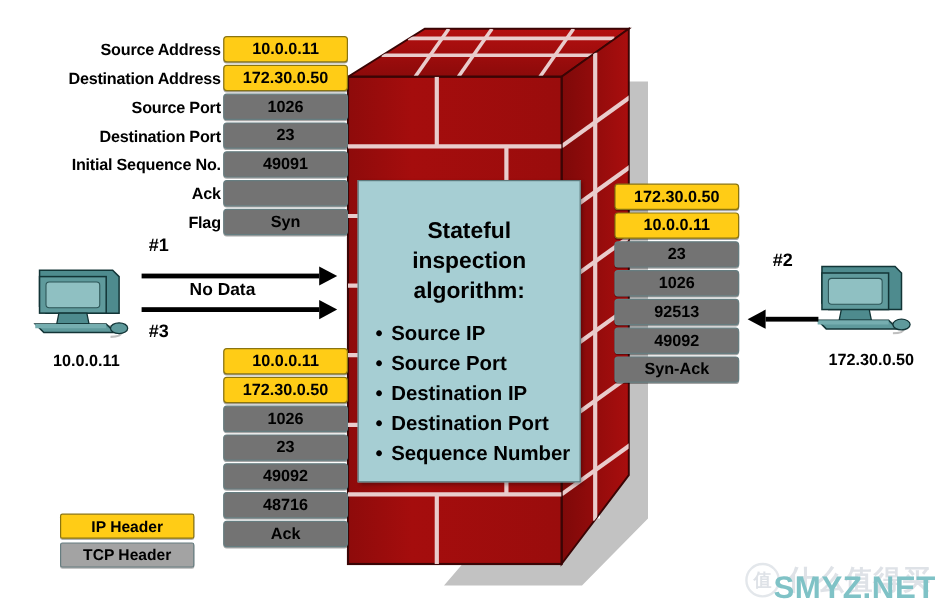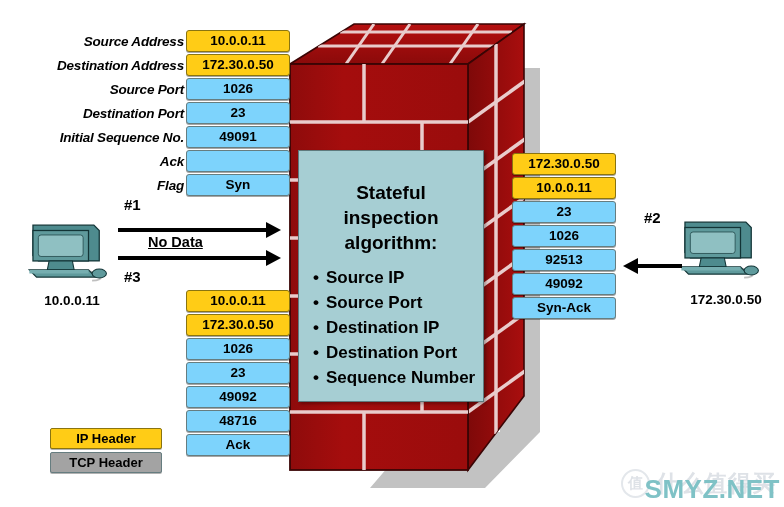--- a/index.html
+++ b/index.html
@@ -12,21 +12,20 @@
   }
   #stage{position:absolute;left:0;top:0;width:784px;height:507px;}
 
   
   .abs{position:absolute;}
 
   
   .field-labels{
     position:absolute;left:8px;top:30px;width:176px;
     text-align:right;
-    font-style:italic;
   }
   .field-label{
     height:24px;line-height:24px;
     font-size:13.5px;font-weight:bold;color:#000;
     letter-spacing:-0.2px;
     white-space:nowrap;
   }
 
   
   .packet{position:absolute;width:104px;}
@@ -34,21 +33,21 @@
     height:22px;line-height:20px;
     margin-bottom:2px;
     text-align:center;
     font-size:13.5px;font-weight:bold;color:#000;
     border:1.5px solid #6f6f6f;
     border-radius:3px;
     box-sizing:border-box;
     box-shadow:0 1px 0 rgba(0,0,0,.35);
   }
   .ip-row{background:#FFCC16;border-color:#8a7410;}
-  .tcp-row{background:#7dd3fc;border-color:#667d80;}
+  .tcp-row{background:#737373;border-color:#667d80;}
 
   
   #algo-box{
     position:absolute;left:298px;top:150px;
     width:186px;height:252px;
     background:#A6CED3;
     border:1.5px solid #5e7a7d;
     box-sizing:border-box;
     box-shadow:2px 2px 3px rgba(0,0,0,.3);
   }
@@ -276,21 +275,21 @@
     <polygon points="6,58 72,58 80,66 14,66" fill="#5F9A9C" stroke="#123436" stroke-width="1.4"></polygon>
     <polygon points="6,58 72,58 72,62 6,62" fill="#76AEB0"></polygon>
     <ellipse cx="84" cy="62" rx="8" ry="5" fill="#5F9A9C" stroke="#123436" stroke-width="1.2"></ellipse>
   </svg>
   <div class="pc-label" style="left:672px;top:292px;width:108px;">172.30.0.50</div>
 
   <div class="arrow-tag" style="left:124px;top:196px;">#1</div>
   <div class="arrow-line" style="left:118px;top:228px;width:148px;"></div>
   <div class="arrow-head right" style="left:266px;top:222px;"></div>
 
-  <div class="arrow-mid" style="left:148px;top:234px;text-decoration:underline;">No Data</div>
+  <div class="arrow-mid" style="left:158px;top:234px;">No Data</div>
 
   <div class="arrow-line" style="left:118px;top:256px;width:148px;"></div>
   <div class="arrow-head right" style="left:266px;top:250px;"></div>
   <div class="arrow-tag" style="left:124px;top:268px;">#3</div>
 
   <div class="arrow-tag" style="left:644px;top:209px;">#2</div>
   <div class="arrow-line" style="left:638px;top:264px;width:44px;"></div>
   <div class="arrow-head left" style="left:623px;top:258px;"></div>
 
   <div id="legend">

